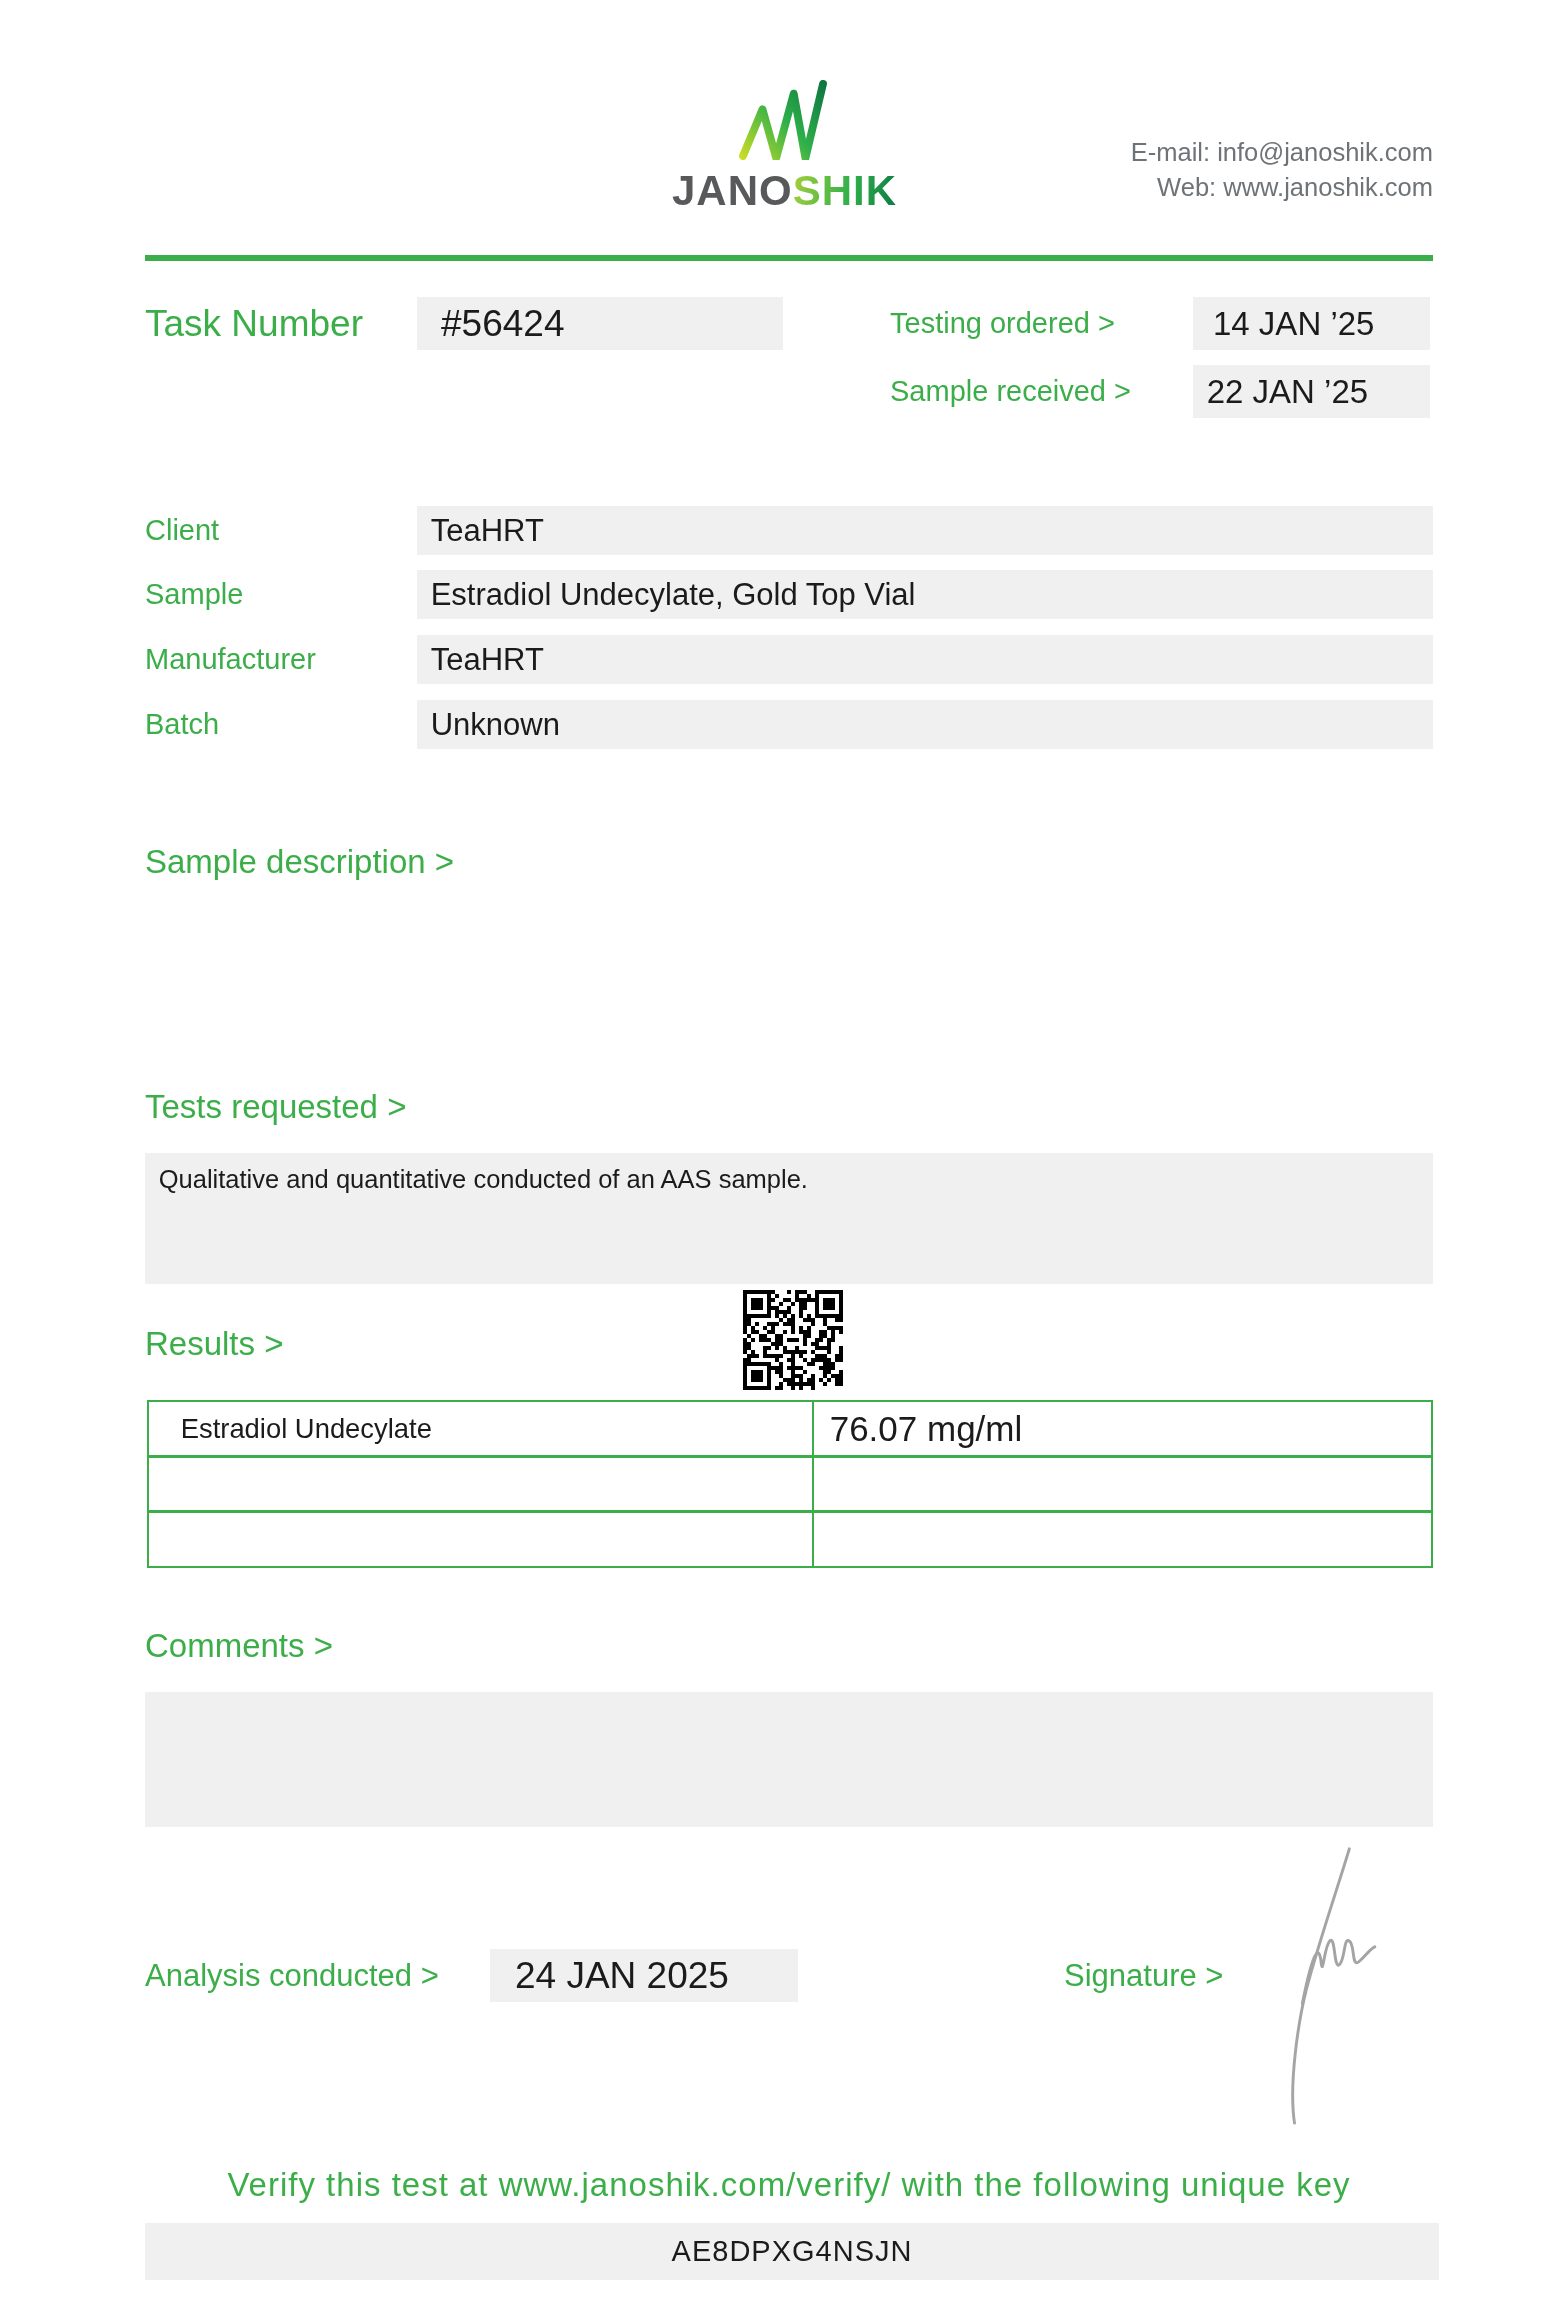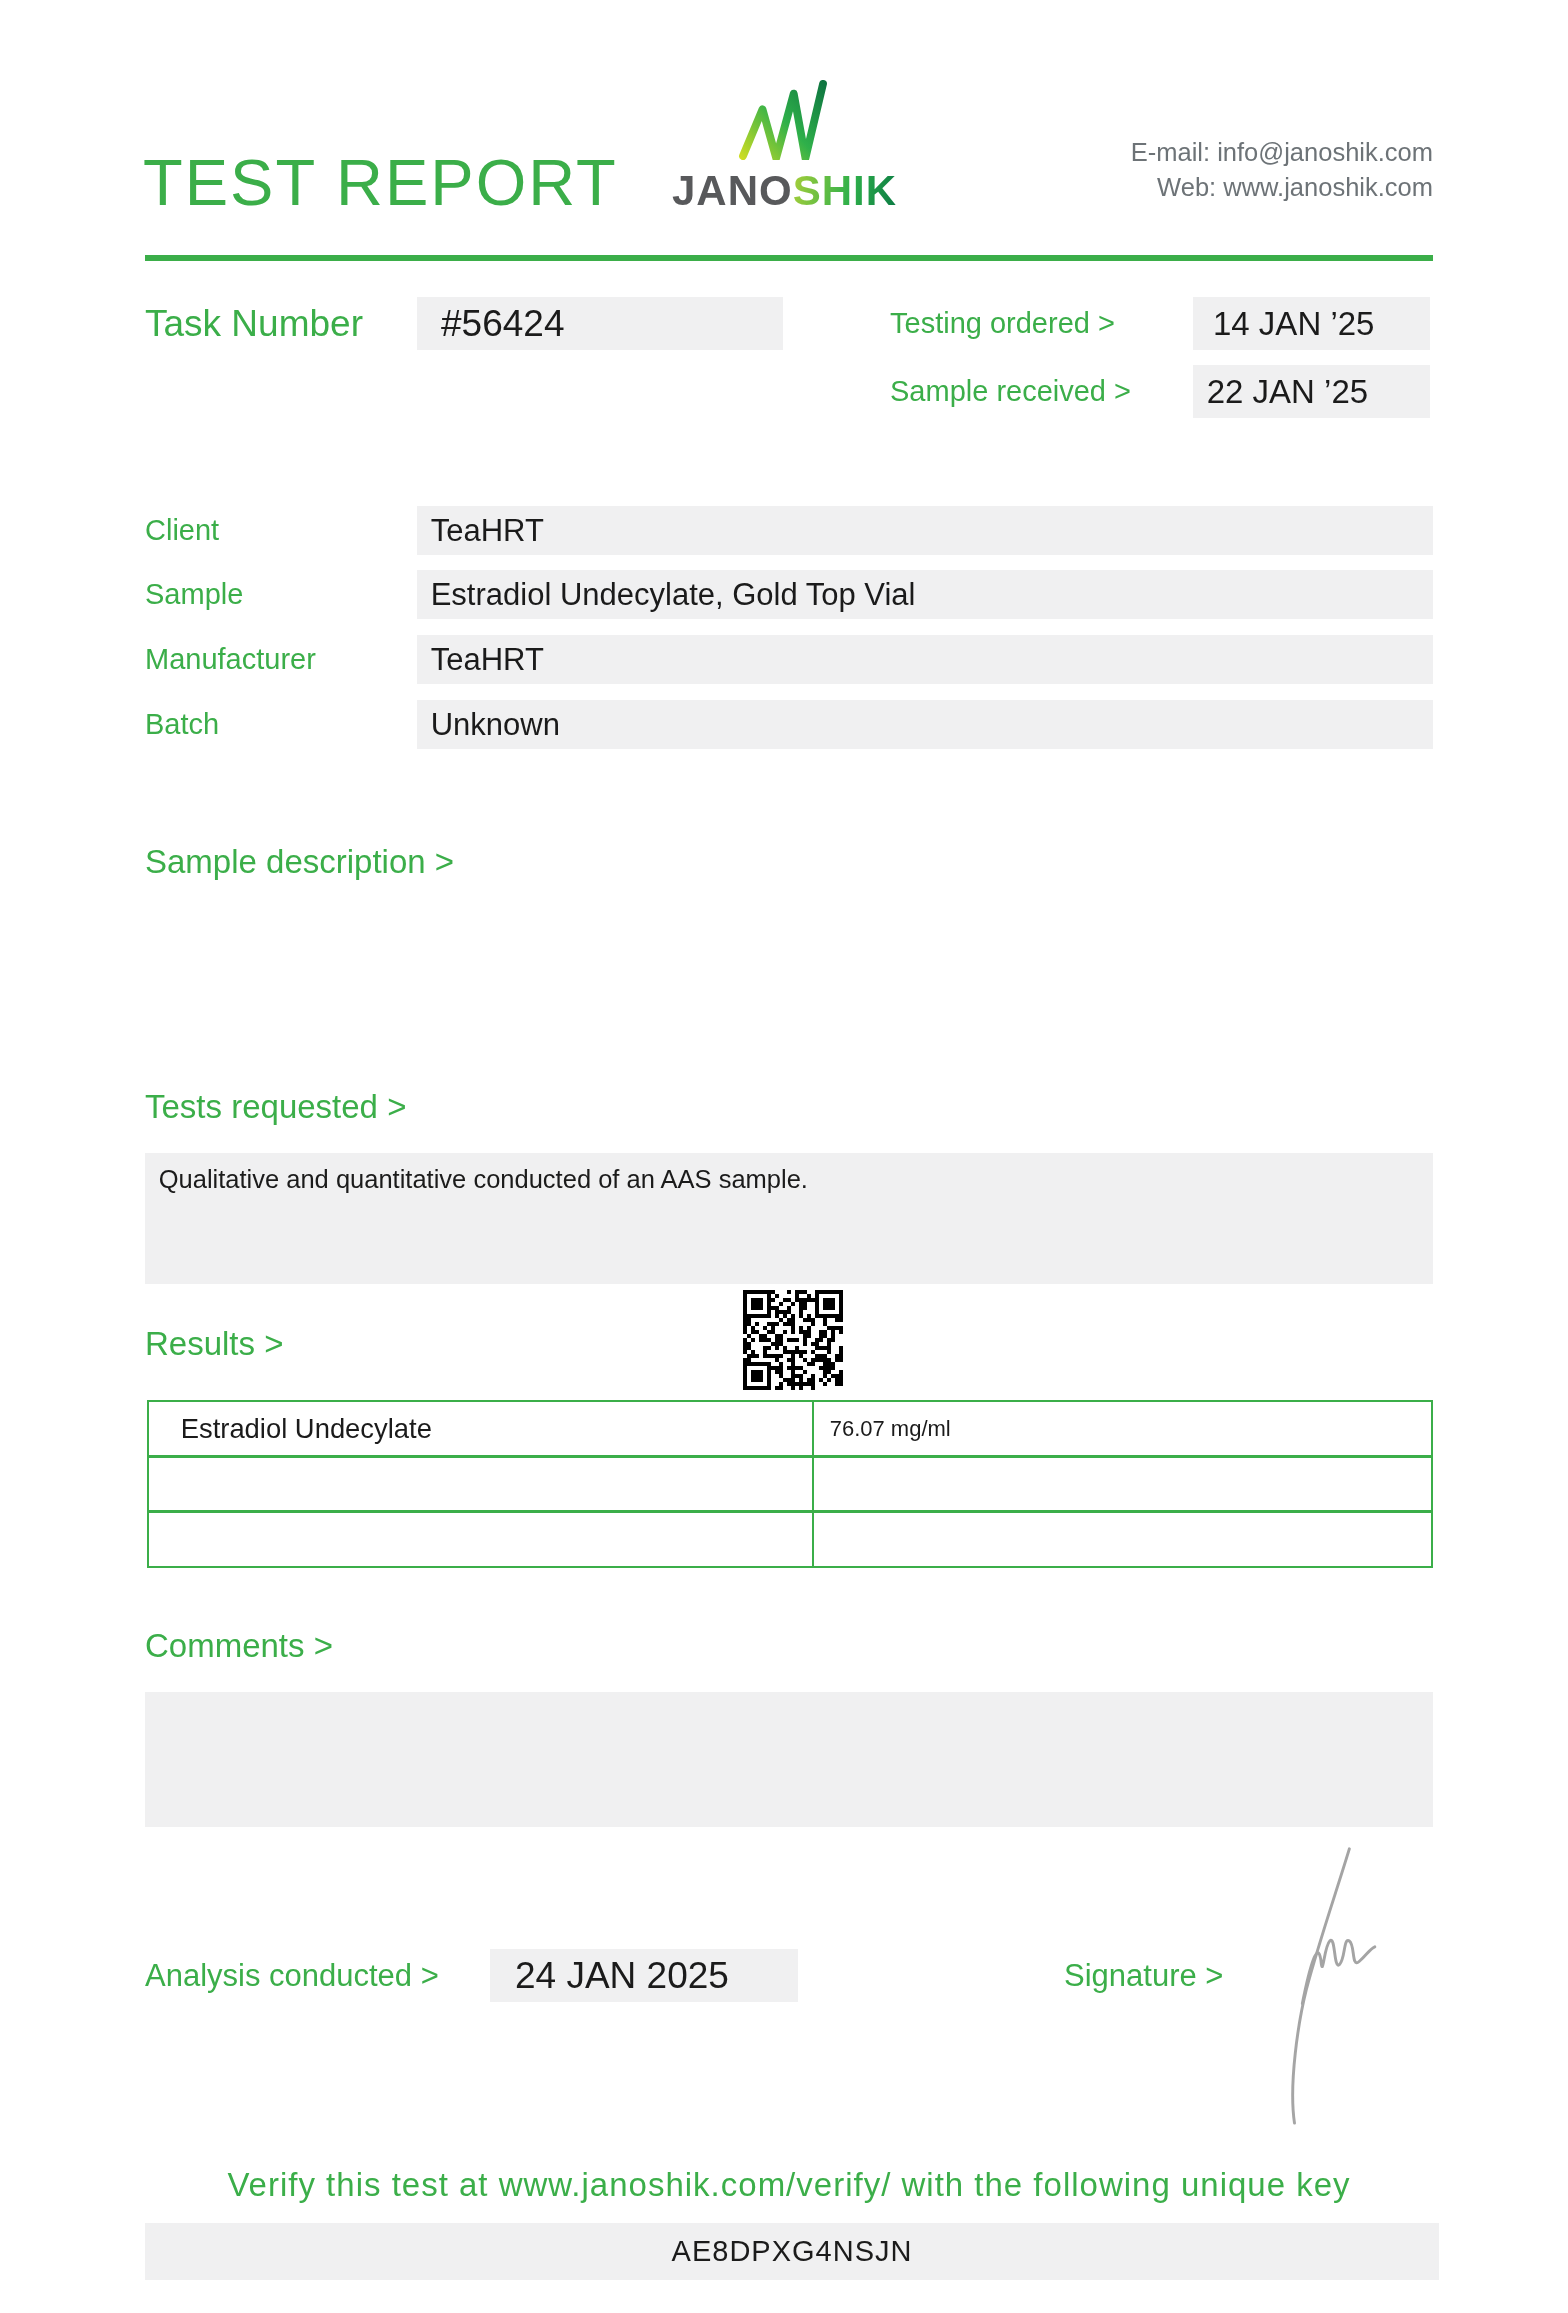--- a/index.html
+++ b/index.html
@@ -30,34 +30,33 @@
   .f-label{left:145px;font-size:29px;line-height:49px;}
   .f-box{left:417px;width:1016px;height:49px;font-size:31px;line-height:49px;padding-left:13.7px;}
   .heading{left:145px;font-size:33px;color:var(--green,#3bae49);}
   .big-box{left:145px;width:1288px;font-size:25.5px;padding:11.8px 13.7px;box-sizing:border-box;}
   .qr{left:743px;top:1290px;width:100px;height:100px;}
   .rtable{left:147px;top:1400px;width:1286px;}
   .rrow{display:flex;height:58px;border:2.9px solid var(--table-border,#3bae49);box-sizing:border-box;margin-top:-2.9px;padding-left:16px;}
   .rrow:first-child{margin-top:0;}
   .rcell1{width:649px;border-right:2.9px solid var(--table-border,#3bae49);box-sizing:border-box;
     display:flex;align-items:center;padding-left:15.7px;font-size:27.4px;}
-  .rcell2{flex:1;display:flex;align-items:center;padding-left:15.7px;font-size:22px;}
+  .rcell2{flex:1;display:flex;align-items:center;padding-left:15.7px;font-size:35px;}
   .sig-svg{left:1259px;top:1843px;width:118px;height:286px;}
   .an-label{left:145px;top:1949px;font-size:31px;line-height:53px;}
   .an-box{left:490px;top:1949px;width:308px;height:53px;font-size:37px;line-height:53px;padding-left:25px;}
   .sig-label{left:1064px;top:1949px;font-size:31px;line-height:53px;}
   .verify{left:145px;top:2166px;width:1288px;text-align:center;font-size:33px;letter-spacing:1px;color:var(--green,#3bae49);}
   .key-bar{left:145px;top:2223px;width:1294px;height:57px;text-align:center;font-size:29px;line-height:57px;letter-spacing:1px;}
 </style>
 </head>
 <body>
 
 <div class="page">
 
-  <div class="abs title">TEST REPORT</div>
 
   <svg class="abs logo-icon" viewBox="0 0 94 84">
     <defs>
       <linearGradient id="lg" gradientUnits="userSpaceOnUse" x1="0" y1="84" x2="94" y2="0">
         <stop offset="0" stop-color="#d9e021"></stop>
         <stop offset="0.5" stop-color="#2fb04a"></stop>
         <stop offset="1" stop-color="#0a6e3f"></stop>
       </linearGradient>
     </defs>
     <path d="M6 80 L26 32 L40 82 L58 16 L70 82 L88 6" fill="none" stroke="url(#lg)" stroke-width="8" stroke-linecap="round" stroke-linejoin="round"></path>

